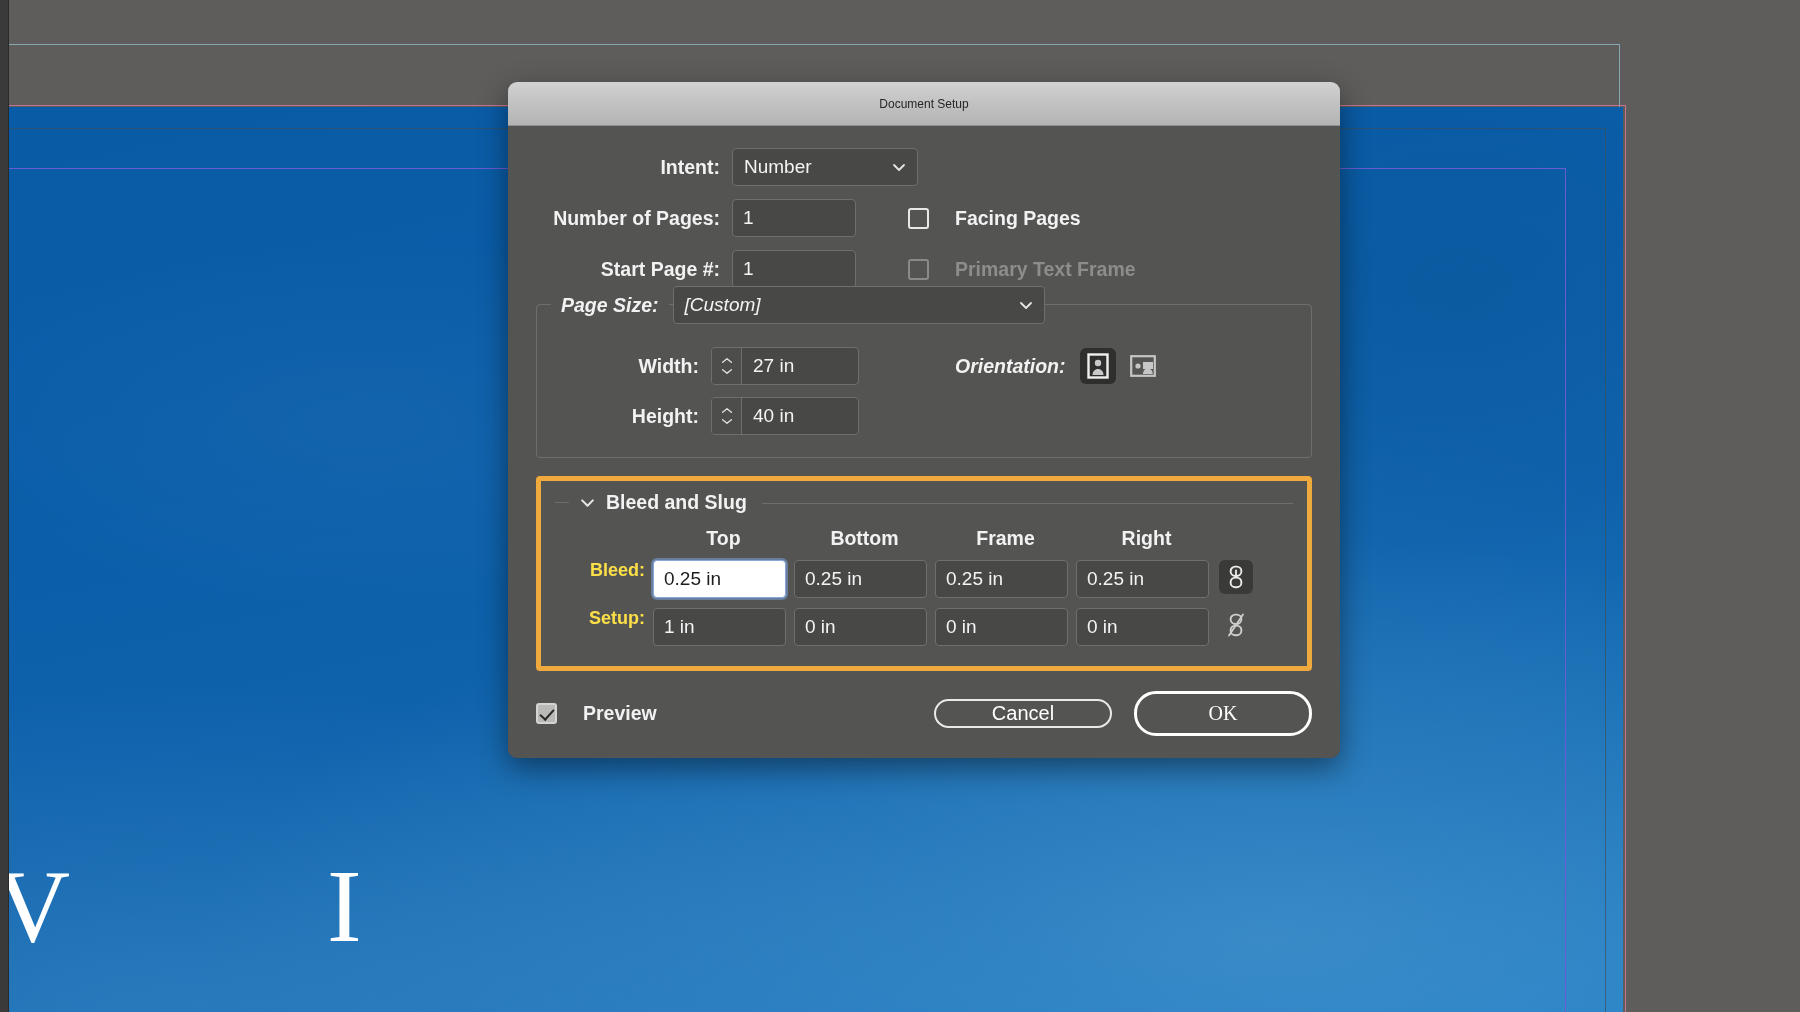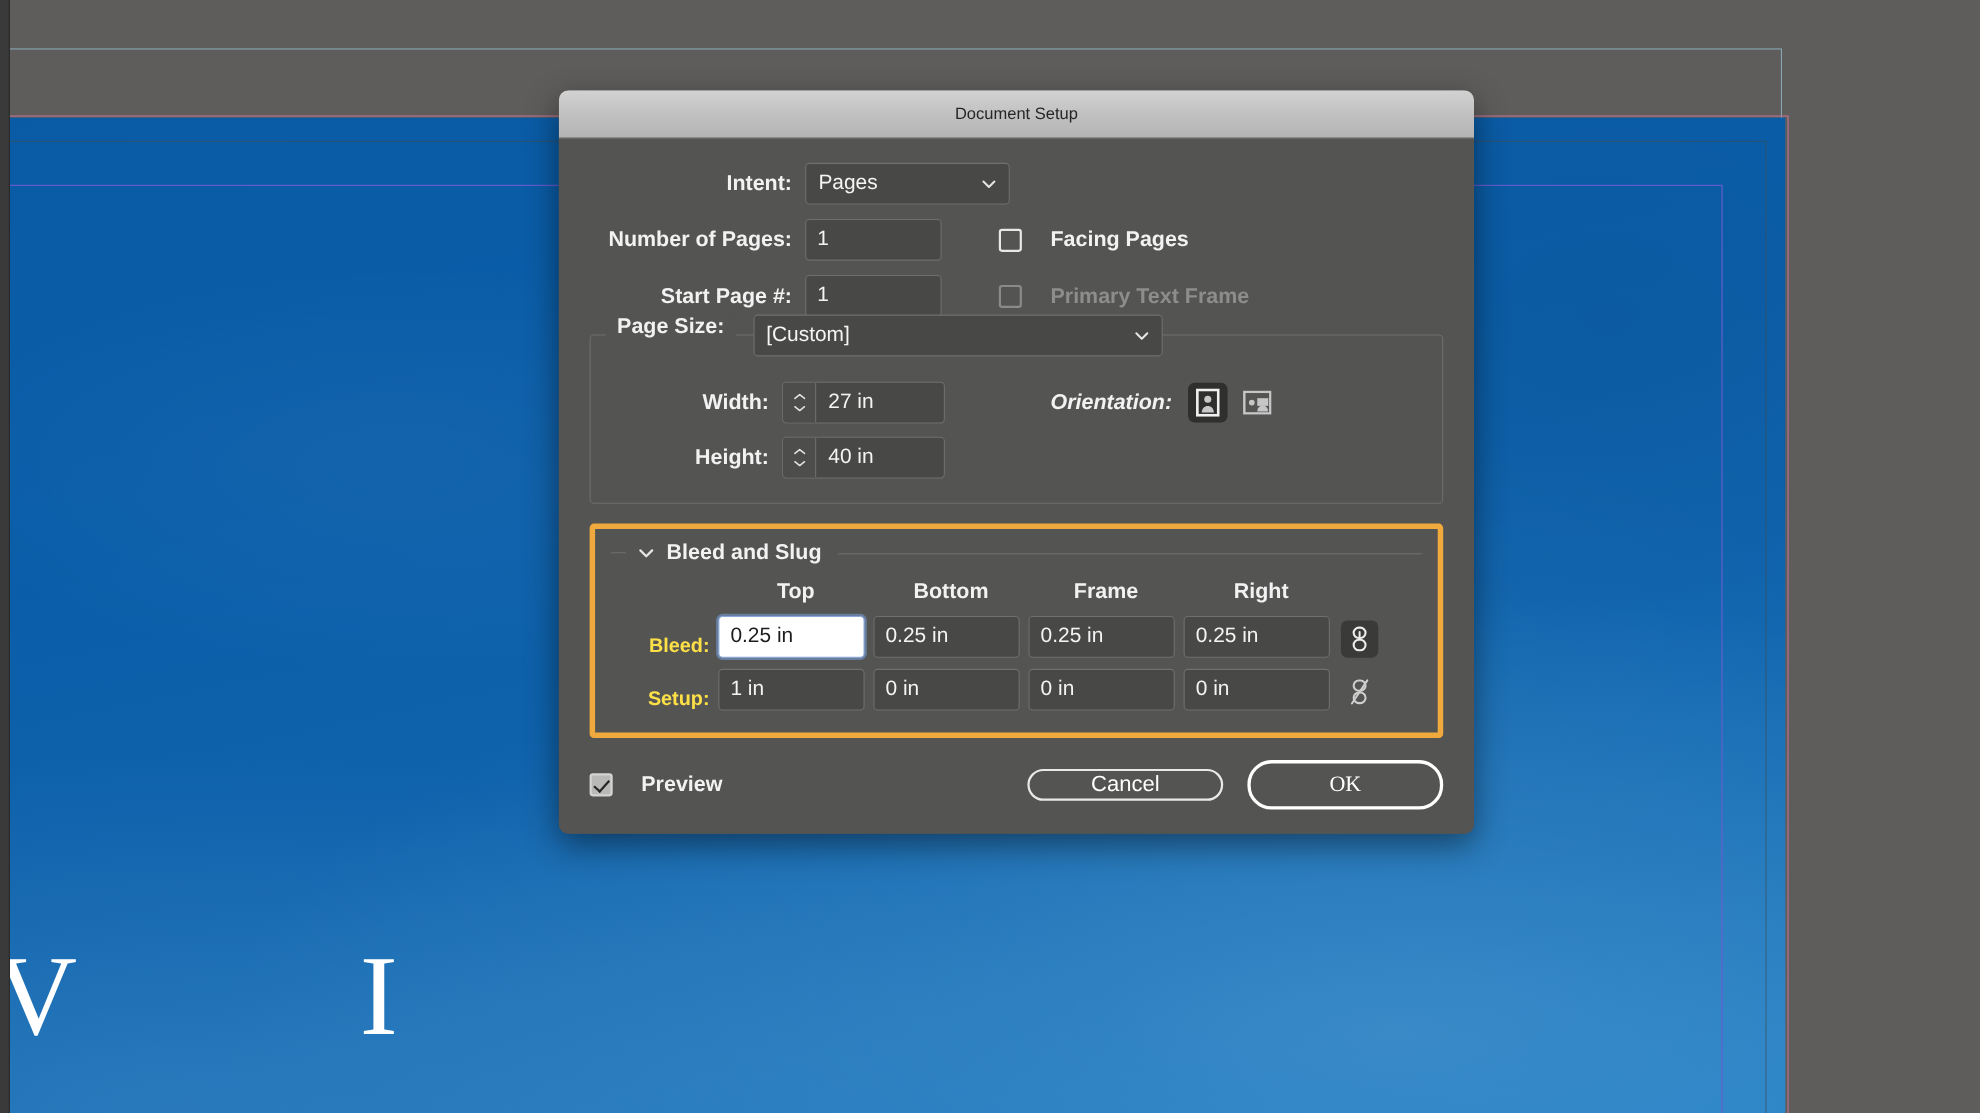--- a/index.html
+++ b/index.html
@@ -133,21 +133,21 @@
 
   .titlebar {
     height: 44px;
     background: linear-gradient(180deg, #d2d2d2 0%, #c2c2c2 48%, #b4b4b4 100%);
     border-bottom: 1px solid #8f8f8f;
     display: flex;
     align-items: center;
     justify-content: center;
   }
   .titlebar .title {
-    font-size: 15px;
+    font-size: 12px;
     color: #262626;
     font-weight: 400;
   }
 
   .dialog-body {
     padding: 22px 28px 22px 28px;
     background: #545453;
   }
 
   
@@ -251,23 +251,24 @@
 
   
   #page-size-group { padding: 42px 0 22px 0; }
   #page-size-group .pg-inner { padding: 0 22px; }
 
   .ps-title {
     position: absolute;
     top: -19px;
     left: 0;
     display: flex;
-    align-items: flex-start;
-    gap: 16px;
+    align-items: center;
+    gap: 4px;
     padding-left: 14px;
+    font-style: italic;
   }
   .ps-title .ps-lbl {
     background: #545453;
     padding: 0 10px;
   }
   .ps-title .select {
     width: 372px;
     background: #484847;
   }
 
@@ -351,21 +352,21 @@
     height: 1px;
     background: #6e6e6d;
     flex: 0 0 auto;
   }
 
   .bs-grid {
     margin-top: 16px;
   }
   .bs-row {
     display: flex;
-    align-items: flex-end;
+    align-items: flex-start;
     margin-bottom: 10px;
   }
   .bs-row:last-child { margin-bottom: 0; }
   .bs-rowlabel {
     width: 94px;
     text-align: right;
     padding-right: 8px;
     color: #fde047;
     font-size: 18px;
     font-weight: 700;
@@ -452,21 +453,21 @@
 
     <div class="titlebar">
       <div class="title">Document Setup</div>
     </div>
 
     <div class="dialog-body">
 
       <div class="row">
         <div class="lbl-cell"><span class="lbl">Intent:</span></div>
         <div class="select" style="width:186px;">
-          <span>Pages</span>
+          <span>Number</span>
           <span class="chev">
             <svg viewBox="0 0 14 14" width="14" height="14">
                 <path d="M2 5l5 5 5-5" fill="none" stroke="#e6e6e6" stroke-width="1.8" stroke-linecap="round" stroke-linejoin="round"></path>
               </svg>
           </span>
         </div>
       </div>
 
       <div class="row">
         <div class="lbl-cell"><span class="lbl">Number of Pages:</span></div>

